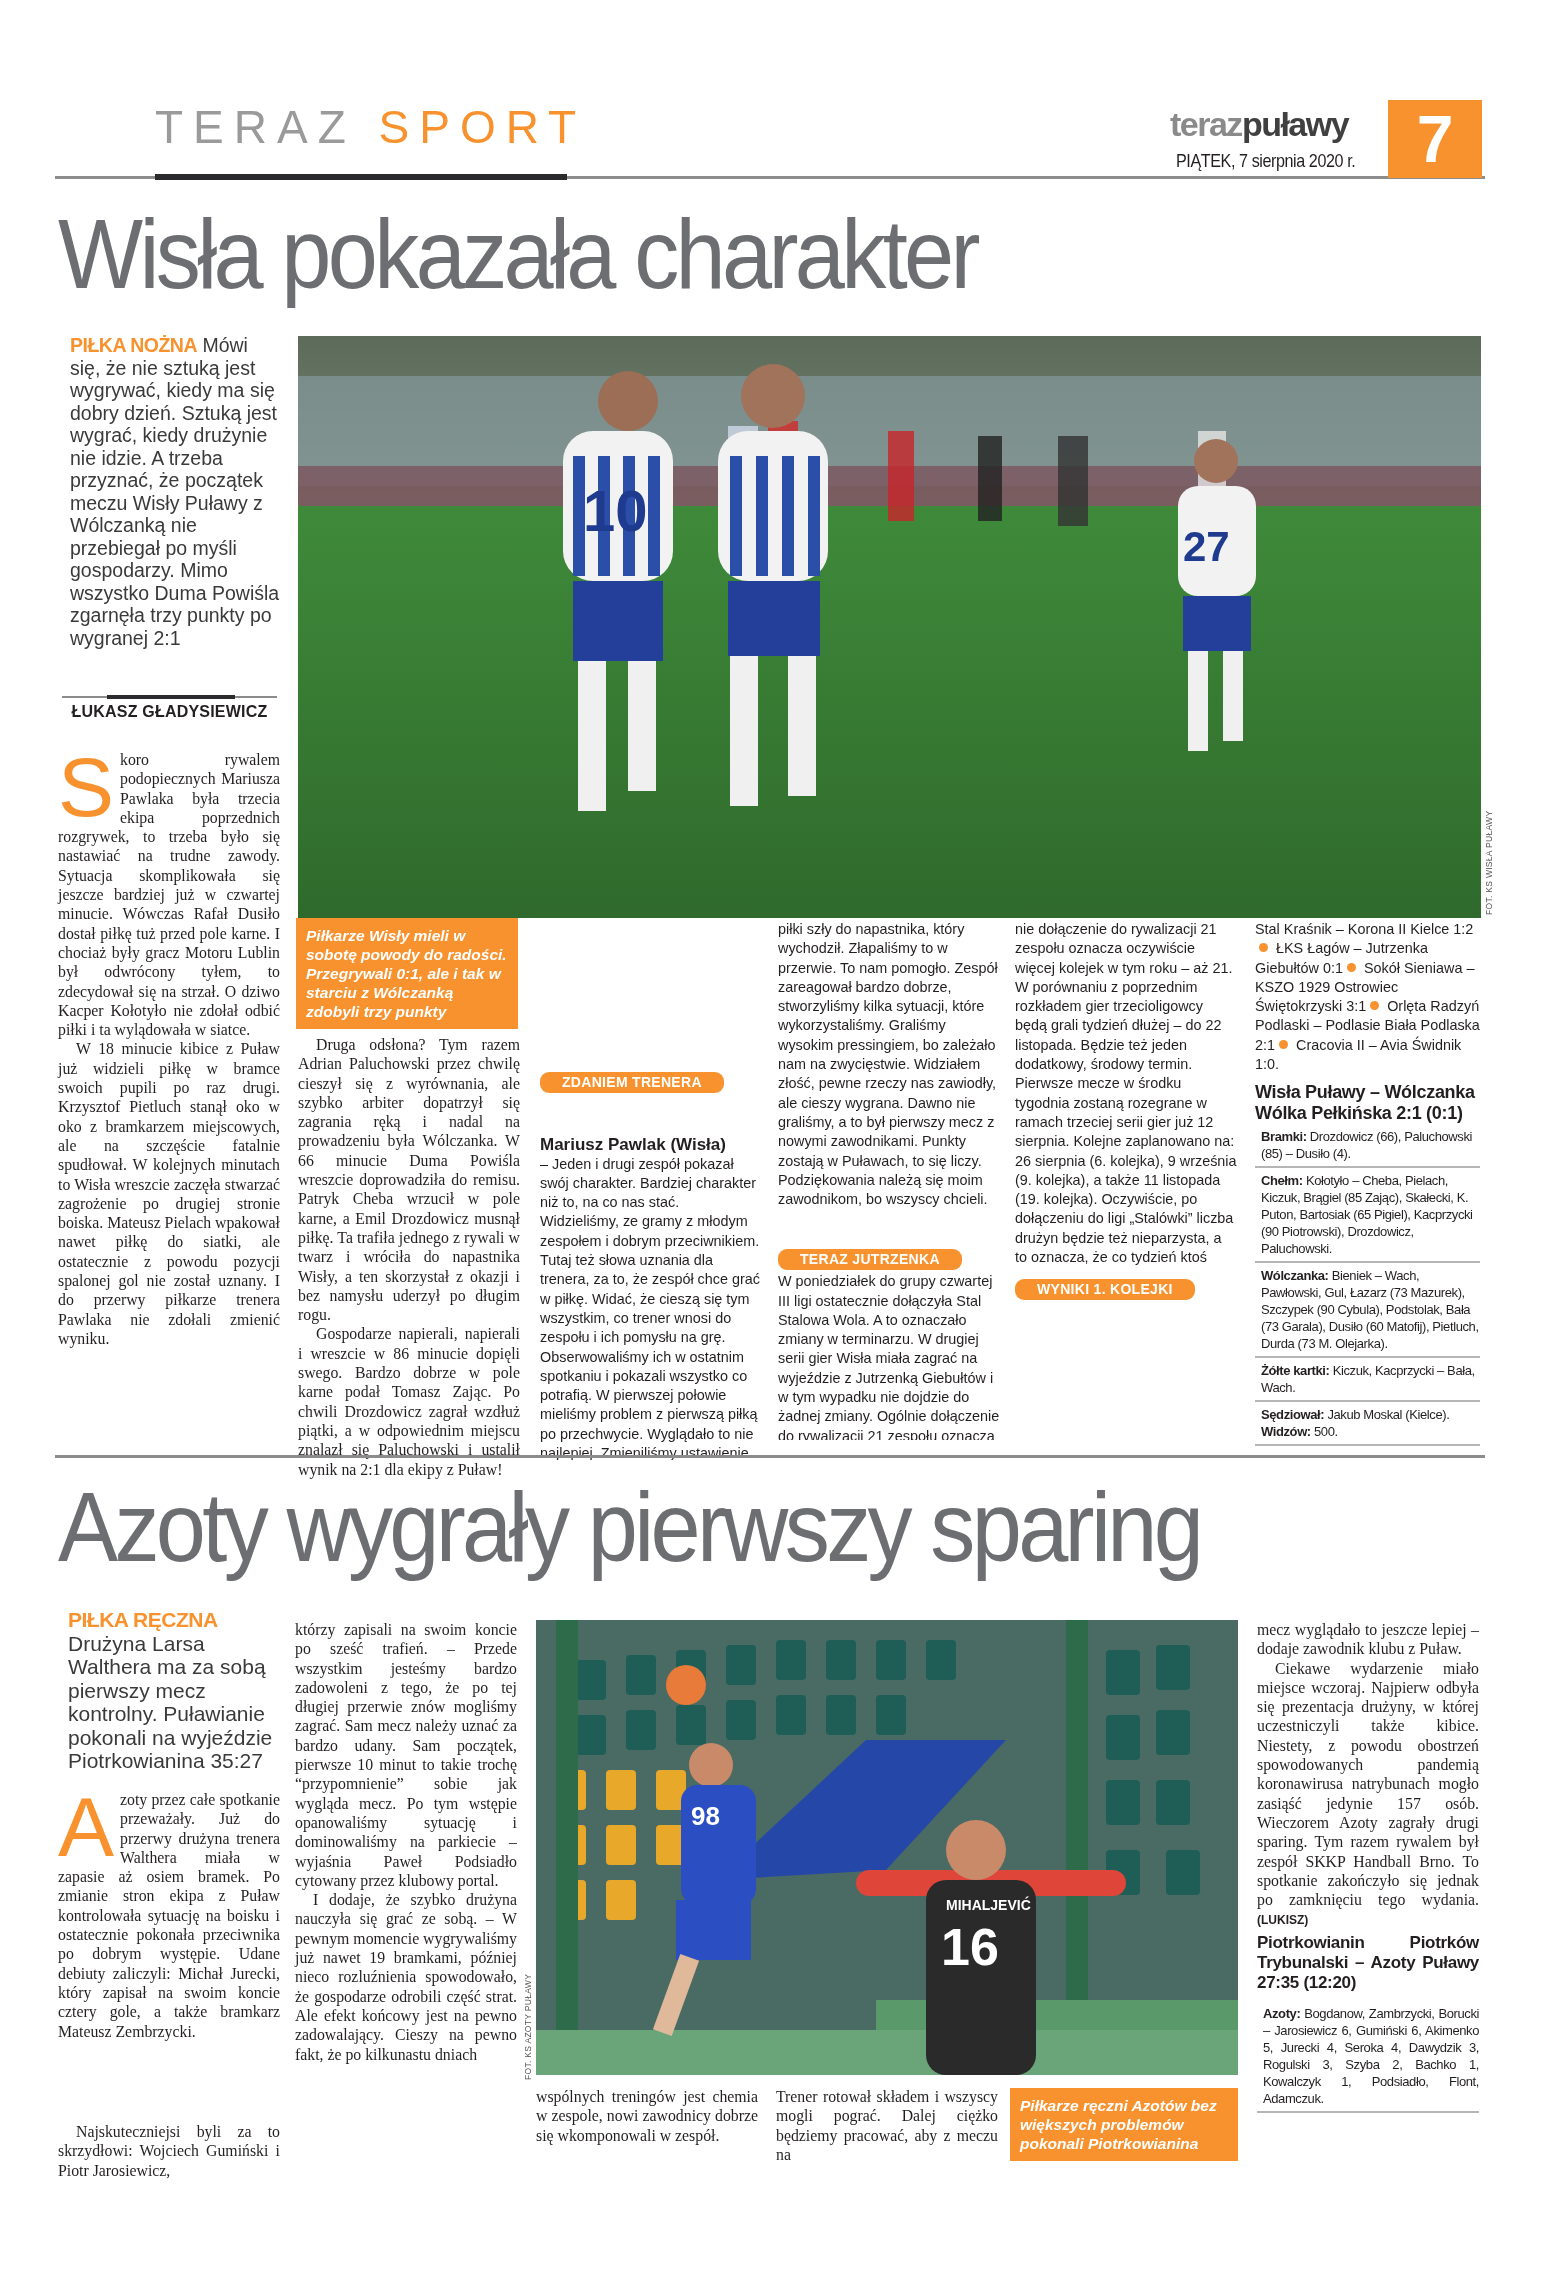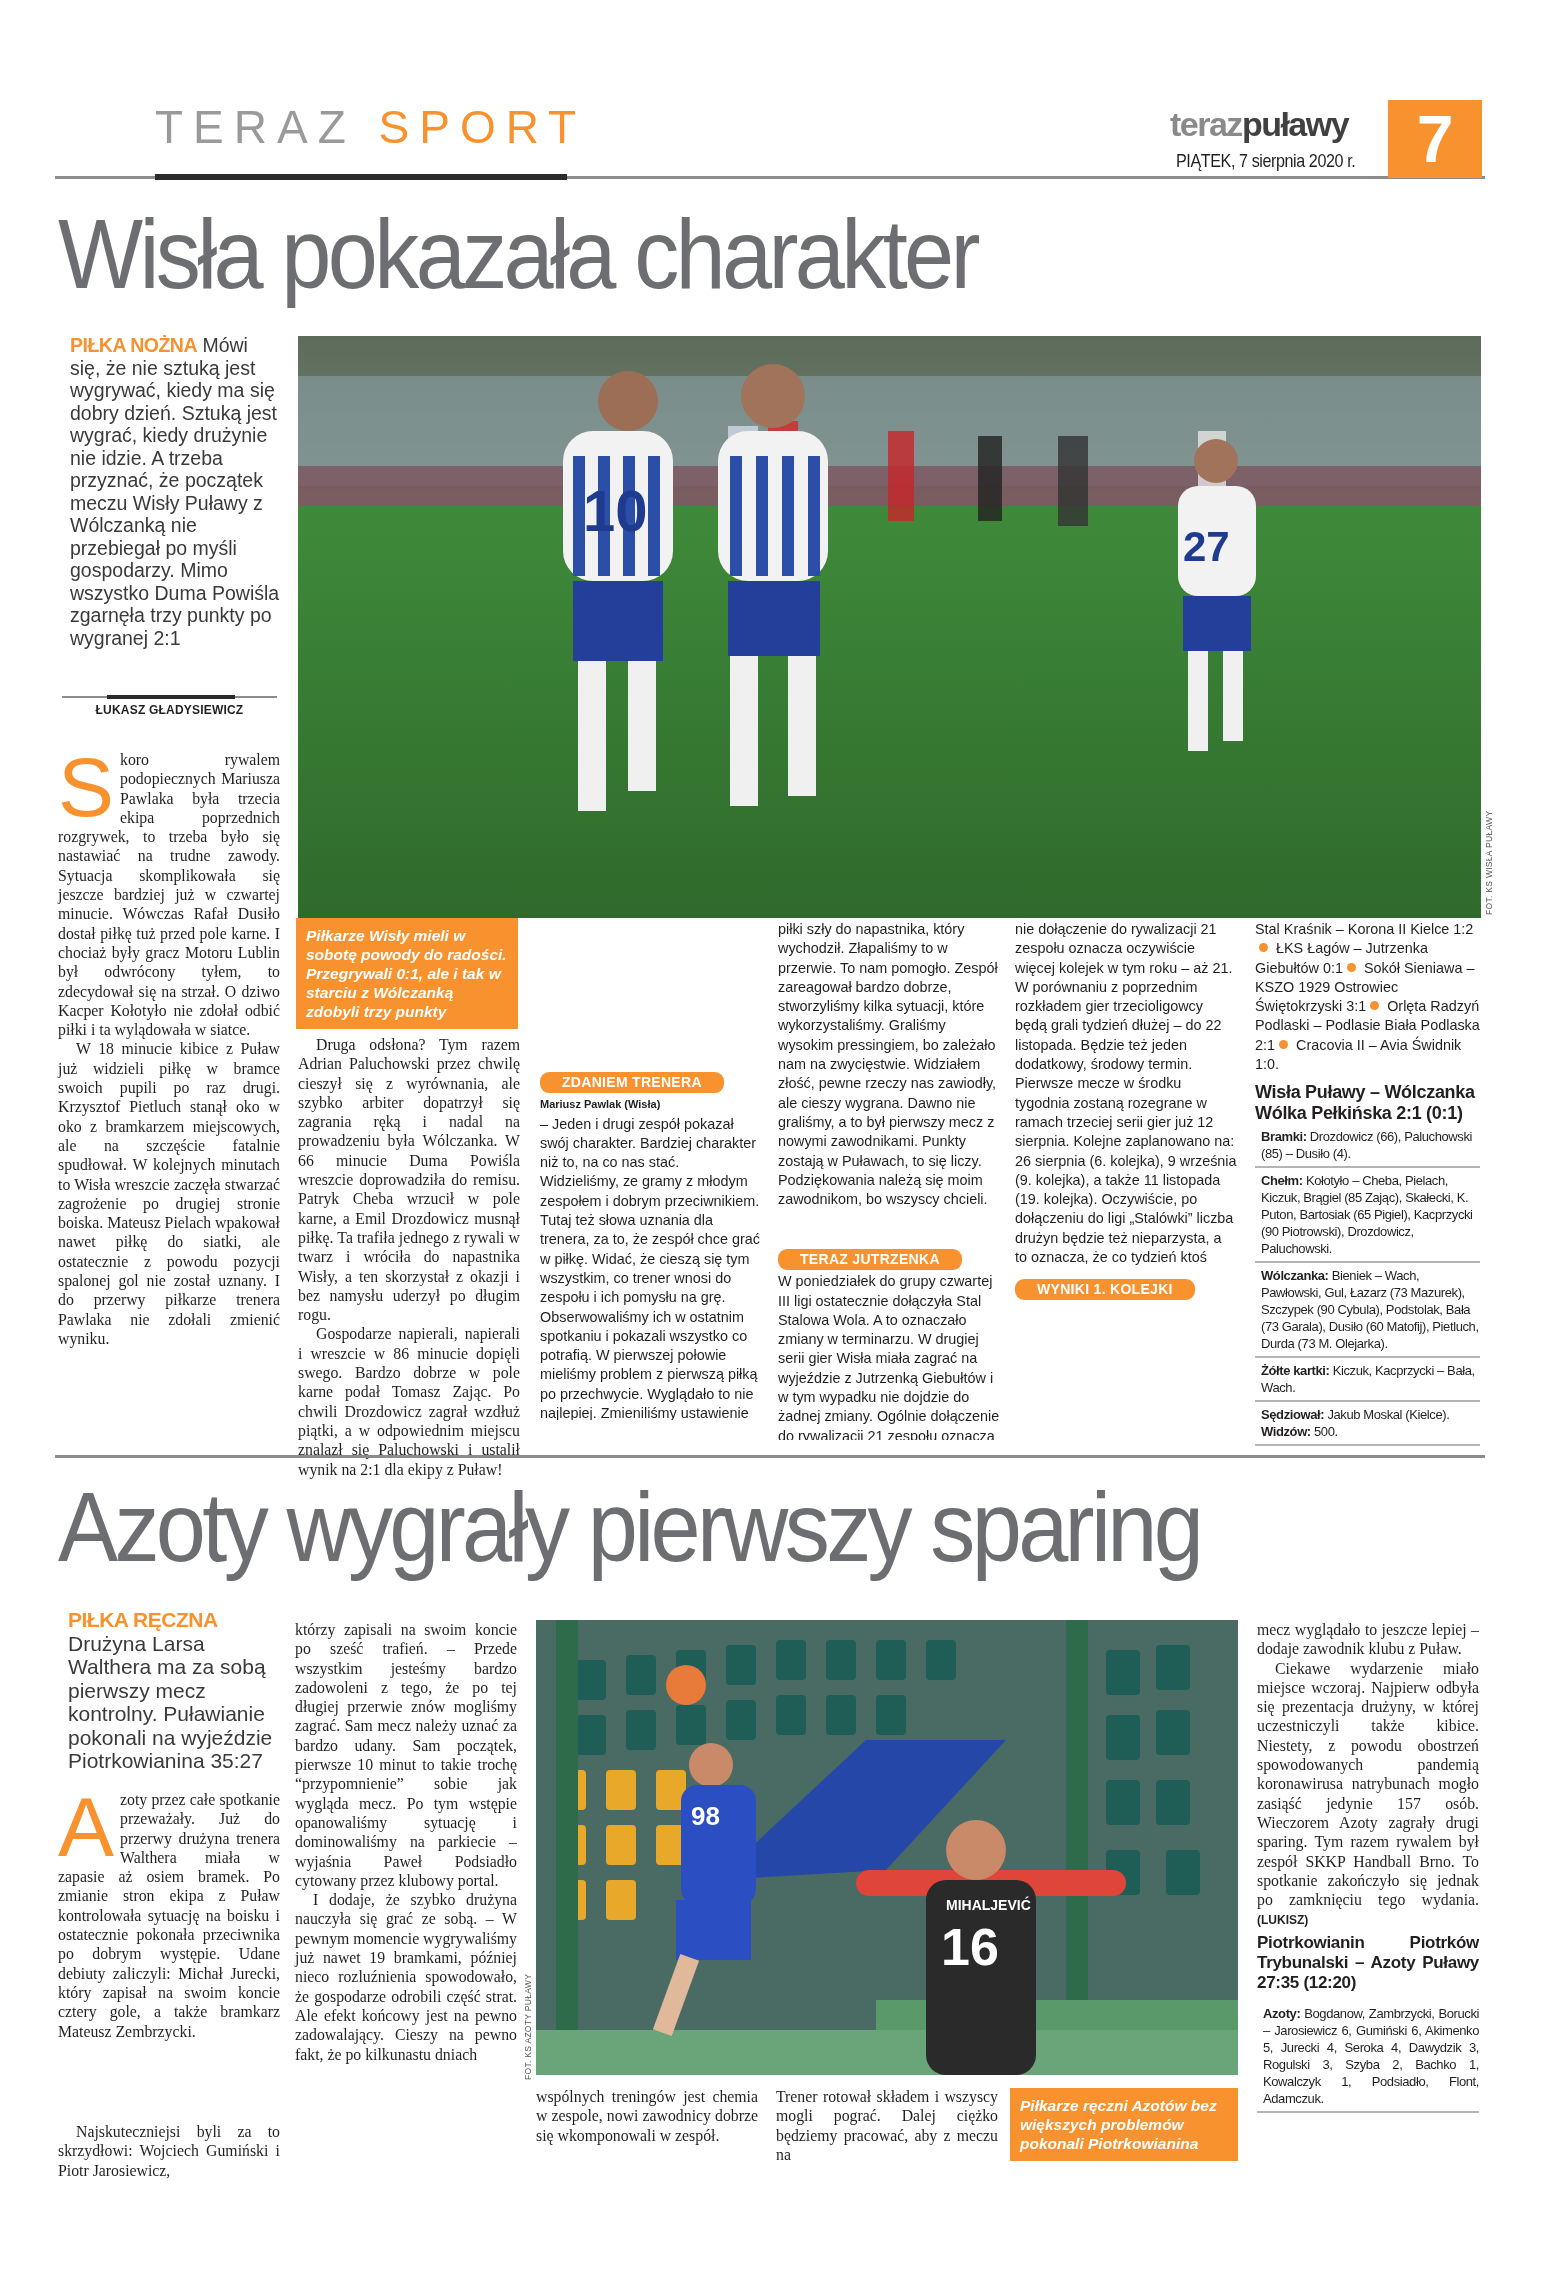--- a/index.html
+++ b/index.html
@@ -19,21 +19,21 @@
   .page-num { left: 1388px; top: 100px; width: 94px; height: 78px; background: #f7922e; color: #fff; font-family: "Liberation Sans", sans-serif; font-weight: bold; font-size: 66px; text-align: center; line-height: 78px; }
 
   .headline { font-family: "Liberation Sans", sans-serif; font-weight: 300; color: #6d6e71; font-size: 98px; letter-spacing: -4px; line-height: 1; transform: scaleX(0.92); transform-origin: left; }
 
   .lead { font-family: "Liberation Sans", sans-serif; font-size: 19.5px; line-height: 22.5px; color: #3a3a3a; }
   .lead .kicker { color: #f7922e; font-weight: bold; letter-spacing: -0.5px; }
 
   .byline-wrap { left: 62px; top: 696px; width: 215px; }
   .byline-rule { height: 2px; background: #8c8c8c; position: relative; }
   .byline-rule::after { content: ""; position: absolute; left: 45px; top: -1px; width: 128px; height: 4px; background: #2b2b2e; }
-  .byline { font-family: "Liberation Sans", sans-serif; font-weight: bold; font-size: 12px; text-align: center; margin-top: 5px; letter-spacing: 0.2px; }
+  .byline { font-family: "Liberation Sans", sans-serif; font-weight: bold; font-size: 16px; text-align: center; margin-top: 5px; letter-spacing: 0.2px; }
 
   .col { font-size: 15.8px; line-height: 19.3px; text-align: justify; hyphens: manual; color: #231f20; }
   .col p { margin: 0; text-indent: 18px; }
   .col p.noind { text-indent: 0; }
   .dropcap { float: left; font-family: "Liberation Sans", sans-serif; font-weight: 300; color: #f7922e; font-size: 84px; line-height: 70px; margin: 2px 6px 0 0; }
 
   .sans-col { font-family: "Liberation Sans", sans-serif; font-size: 14.4px; line-height: 19.3px; color: #231f20; }
   .sans-col p { margin: 0; }
   .tag { display: inline-block; background: #f7922e; color: #fff; font-family: "Liberation Sans", sans-serif; font-weight: bold; font-size: 14px; padding: 1px 22px; margin: 14px 0 2px; letter-spacing: 0.3px; border-radius: 9px; }
   .dot { display: inline-block; width: 9px; height: 9px; border-radius: 50%; background: #f7922e; margin: 0 4px; vertical-align: 1px; }
@@ -141,21 +141,21 @@
 </div>
 
 <div class="abs caption" style="left:296px; top:918px; width:222px;">Piłkarze Wisły mieli w sobotę powody do radości. Przegrywali 0:1, ale i tak w starciu z Wólczanką zdobyli trzy punkty</div>
 <div class="abs col" style="left:298px; top:1035px; width:222px;">
   <p>Druga odsłona? Tym razem Adrian Paluchowski przez chwilę cieszył się z wyrównania, ale szybko arbiter dopatrzył się zagrania ręką i nadal na prowadzeniu była Wólczanka. W 66 minucie Duma Powiśla wreszcie doprowadziła do remisu. Patryk Cheba wrzucił w pole karne, a Emil Drozdowicz musnął piłkę. Ta trafiła jednego z rywali w twarz i wróciła do napastnika Wisły, a ten skorzystał z okazji i bez namysłu uderzył po długim rogu.</p>
   <p>Gospodarze napierali, napierali i wreszcie w 86 minucie dopięli swego. Bardzo dobrze w pole karne podał Tomasz Zając. Po chwili Drozdowicz zagrał wzdłuż piątki, a w odpowiednim miejscu znalazł się Paluchowski i ustalił wynik na 2:1 dla ekipy z Puław!</p>
 </div>
 
 <div class="abs sans-col" style="left:540px; top:1058px; width:222px;">
   <div class="tag">ZDANIEM TRENERA</div>
-  <div style="font-weight:bold; font-size:11px;">Mariusz Pawlak (Wisła)</div>
+  <div style="font-weight:bold; font-size:17px;margin-top:40px;">Mariusz Pawlak (Wisła)</div>
   <p style="height:305px; overflow:hidden;">– Jeden i drugi zespół pokazał swój charakter. Bardziej charakter niż to, na co nas stać. Widzieliśmy, ze gramy z młodym zespołem i dobrym przeciwnikiem. Tutaj też słowa uznania dla trenera, za to, że zespół chce grać w piłkę. Widać, że cieszą się tym wszystkim, co trener wnosi do zespołu i ich pomysłu na grę. Obserwowaliśmy ich w ostatnim spotkaniu i pokazali wszystko co potrafią. W pierwszej połowie mieliśmy problem z pierwszą piłką po przechwycie. Wyglądało to nie najlepiej. Zmieniliśmy ustawienie po przerwie. Te pierwsze piłki szły do napastnika, który wychodził. Złapaliśmy to w przerwie. To nam pomogło. Zespół zareagował bardzo dobrze, stworzyliśmy kilka sytuacji, które wykorzystaliśmy. Graliśmy wysokim pressingiem, bo zależało nam na zwycięstwie. Widziałem złość, pewne rzeczy nas zawiodły, ale cieszy wygrana. Dawno nie graliśmy, a to był pierwszy mecz z nowymi zawodnikami. Punkty zostają w Puławach, to się liczy. Podziękowania należą się moim zawodnikom, bo wszyscy chcieli.</p>
 </div>
 
 <div class="abs sans-col" style="left:778px; top:920px; width:222px; height:520px; overflow:hidden;">
   <p style="height:315px; overflow:hidden;">piłki szły do napastnika, który wychodził. Złapaliśmy to w przerwie. To nam pomogło. Zespół zareagował bardzo dobrze, stworzyliśmy kilka sytuacji, które wykorzystaliśmy. Graliśmy wysokim pressingiem, bo zależało nam na zwycięstwie. Widziałem złość, pewne rzeczy nas zawiodły, ale cieszy wygrana. Dawno nie graliśmy, a to był pierwszy mecz z nowymi zawodnikami. Punkty zostają w Puławach, to się liczy. Podziękowania należą się moim zawodnikom, bo wszyscy chcieli.</p>
   <div class="tag">TERAZ JUTRZENKA</div>
   <p>W poniedziałek do grupy czwartej III ligi ostatecznie dołączyła Stal Stalowa Wola. A to oznaczało zmiany w terminarzu. W drugiej serii gier Wisła miała zagrać na wyjeździe z Jutrzenką Giebułtów i w tym wypadku nie dojdzie do żadnej zmiany. Ogólnie dołączenie do rywalizacji 21 zespołu oznacza oczywiście więcej kolejek w tym roku – aż 21. W porównaniu z poprzednim rozkładem gier trzecioligowcy będą grali tydzień dłużej – do 22 listopada. Będzie też jeden dodatkowy, środowy termin. Pierwsze mecze w środku tygodnia zostaną rozegrane w ramach trzeciej serii gier już 12 sierpnia. Kolejne zaplanowano na: 26 sierpnia (6. kolejka), 9 września (9. kolejka), a także 11 listopada (19. kolejka). Oczywiście, po dołączeniu do ligi „Stalówki” liczba drużyn będzie też nieparzysta, a to oznacza, że co tydzień ktoś będzie musiał pauzować.</p>
 </div>
 
 <div class="abs sans-col" style="left:1015px; top:920px; width:222px; height:525px; overflow:hidden;">

